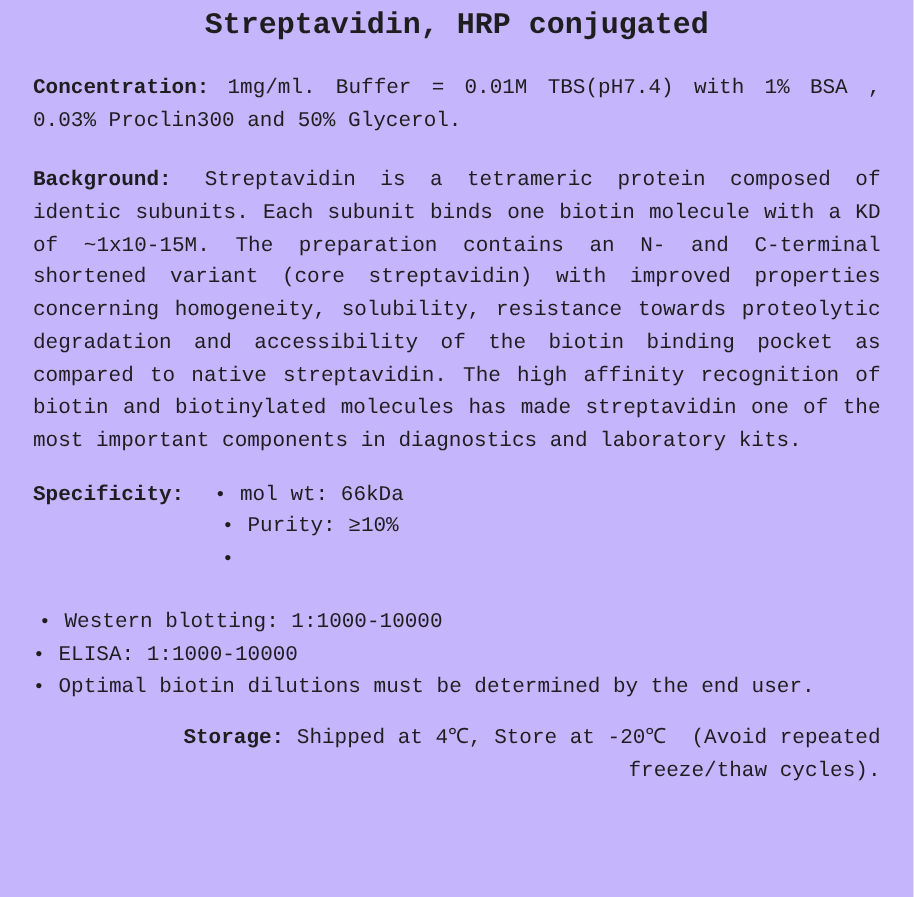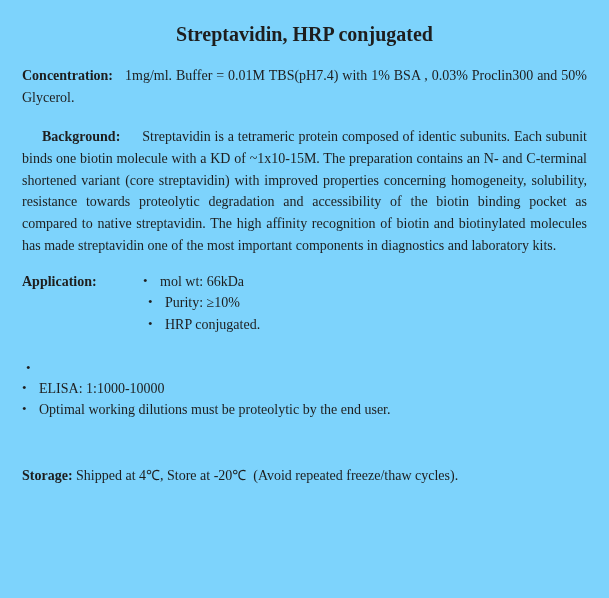--- a/index.html
+++ b/index.html
@@ -4,26 +4,26 @@
 <style>
   html, body {
     margin: 0;
     padding: 0;
     background: #ffffff;
   }
   .doc {
     box-sizing: border-box;
     width: 609px;
     height: 598px;
-    padding: 20px 22px 0 22px;
-    font-family: Liberation Serif, serif;
+    padding: 4px 22px 0 22px;
+    font-family: Liberation Mono, monospace;
     font-size: 14px;
     line-height: 1.55;
     color: #1e1e1e;
-    background: #7dd3fc;
+    background: #c4b5fd;
     overflow: hidden;
   }
   .title {
     font-size: 20px;
     line-height: 1.2;
     font-weight: 700;
     text-align: center;
     margin: 2px 0 0 0;
   }
   .field-row {
@@ -48,21 +48,20 @@
     margin-top: 19px;
   }
   .para.concentration .lbl {
     margin-right: 12px;
   }
   .para.background {
     margin-top: 18px;
   }
   .para.background .lbl {
     margin-right: 22px;
-    margin-left: 20px;
   }
   .section {
     display: flex;
     align-items: flex-start;
   }
   .section.specificity {
     margin-top: 14px;
   }
   .section.application {
     margin-top: 22px;
@@ -84,22 +83,23 @@
     font-size: 13px;
   }
   .section.specificity .bitem:nth-child(2),
   .section.specificity .bitem:nth-child(3) {
     padding-left: 5px;
   }
   .section.application .bitem:nth-child(1) {
     padding-left: 4px;
   }
   .storage {
-    margin-top: 44px;
+    margin-top: 12px;
     margin-bottom: 0;
+    text-align: right;
   }
   .storage .lbl {
     font-weight: 700;
   }
   .storage .txt {
     white-space: pre-wrap;
   }
 </style>
 </head>
 <body>
@@ -108,48 +108,48 @@
 
   <h1 class="title">Streptavidin, HRP conjugated</h1>
 
 
 
   <p class="para concentration"><span class="lbl">Concentration:</span><span class="txt">1mg/ml. Buffer = 0.01M TBS(pH7.4) with 1% BSA , 0.03% Proclin300 and 50% Glycerol.</span></p>
 
   <p class="para background"><span class="lbl">Background:</span><span class="txt">Streptavidin is a tetrameric protein composed of identic subunits. Each subunit binds one biotin molecule with a KD of ~1x10-15M. The preparation contains an N- and C-terminal shortened variant (core streptavidin) with improved properties concerning homogeneity, solubility, resistance towards proteolytic degradation and accessibility of the biotin binding pocket as compared to native streptavidin. The high affinity recognition of biotin and biotinylated molecules has made streptavidin one of the most important components in diagnostics and laboratory kits.</span></p>
 
   <div class="section specificity">
-    <div class="sec-label">Application:</div>
+    <div class="sec-label">Specificity:</div>
     <div class="blist">
       <div class="bitem">
           <span class="bdot">•</span>
           <span class="btxt">mol wt: 66kDa</span>
         </div>
       <div class="bitem">
           <span class="bdot">•</span>
           <span class="btxt">Purity: ≥10%</span>
         </div>
       <div class="bitem">
           <span class="bdot">•</span>
-          <span class="btxt">HRP conjugated.</span>
         </div>
     </div>
   </div>
 
   <div class="section application">
     <div class="blist">
       <div class="bitem">
           <span class="bdot">•</span>
+          <span class="btxt">Western blotting: 1:1000-10000</span>
         </div>
       <div class="bitem">
           <span class="bdot">•</span>
           <span class="btxt">ELISA: 1:1000-10000</span>
         </div>
       <div class="bitem">
           <span class="bdot">•</span>
-          <span class="btxt">Optimal working dilutions must be proteolytic by the end user.</span>
+          <span class="btxt">Optimal biotin dilutions must be determined by the end user.</span>
         </div>
     </div>
   </div>
 
   <p class="storage"><span class="lbl">Storage:</span> <span class="txt">Shipped at 4℃, Store at -20℃  (Avoid repeated freeze/thaw cycles).</span></p>
 
 </div>
 
 </body></html>

